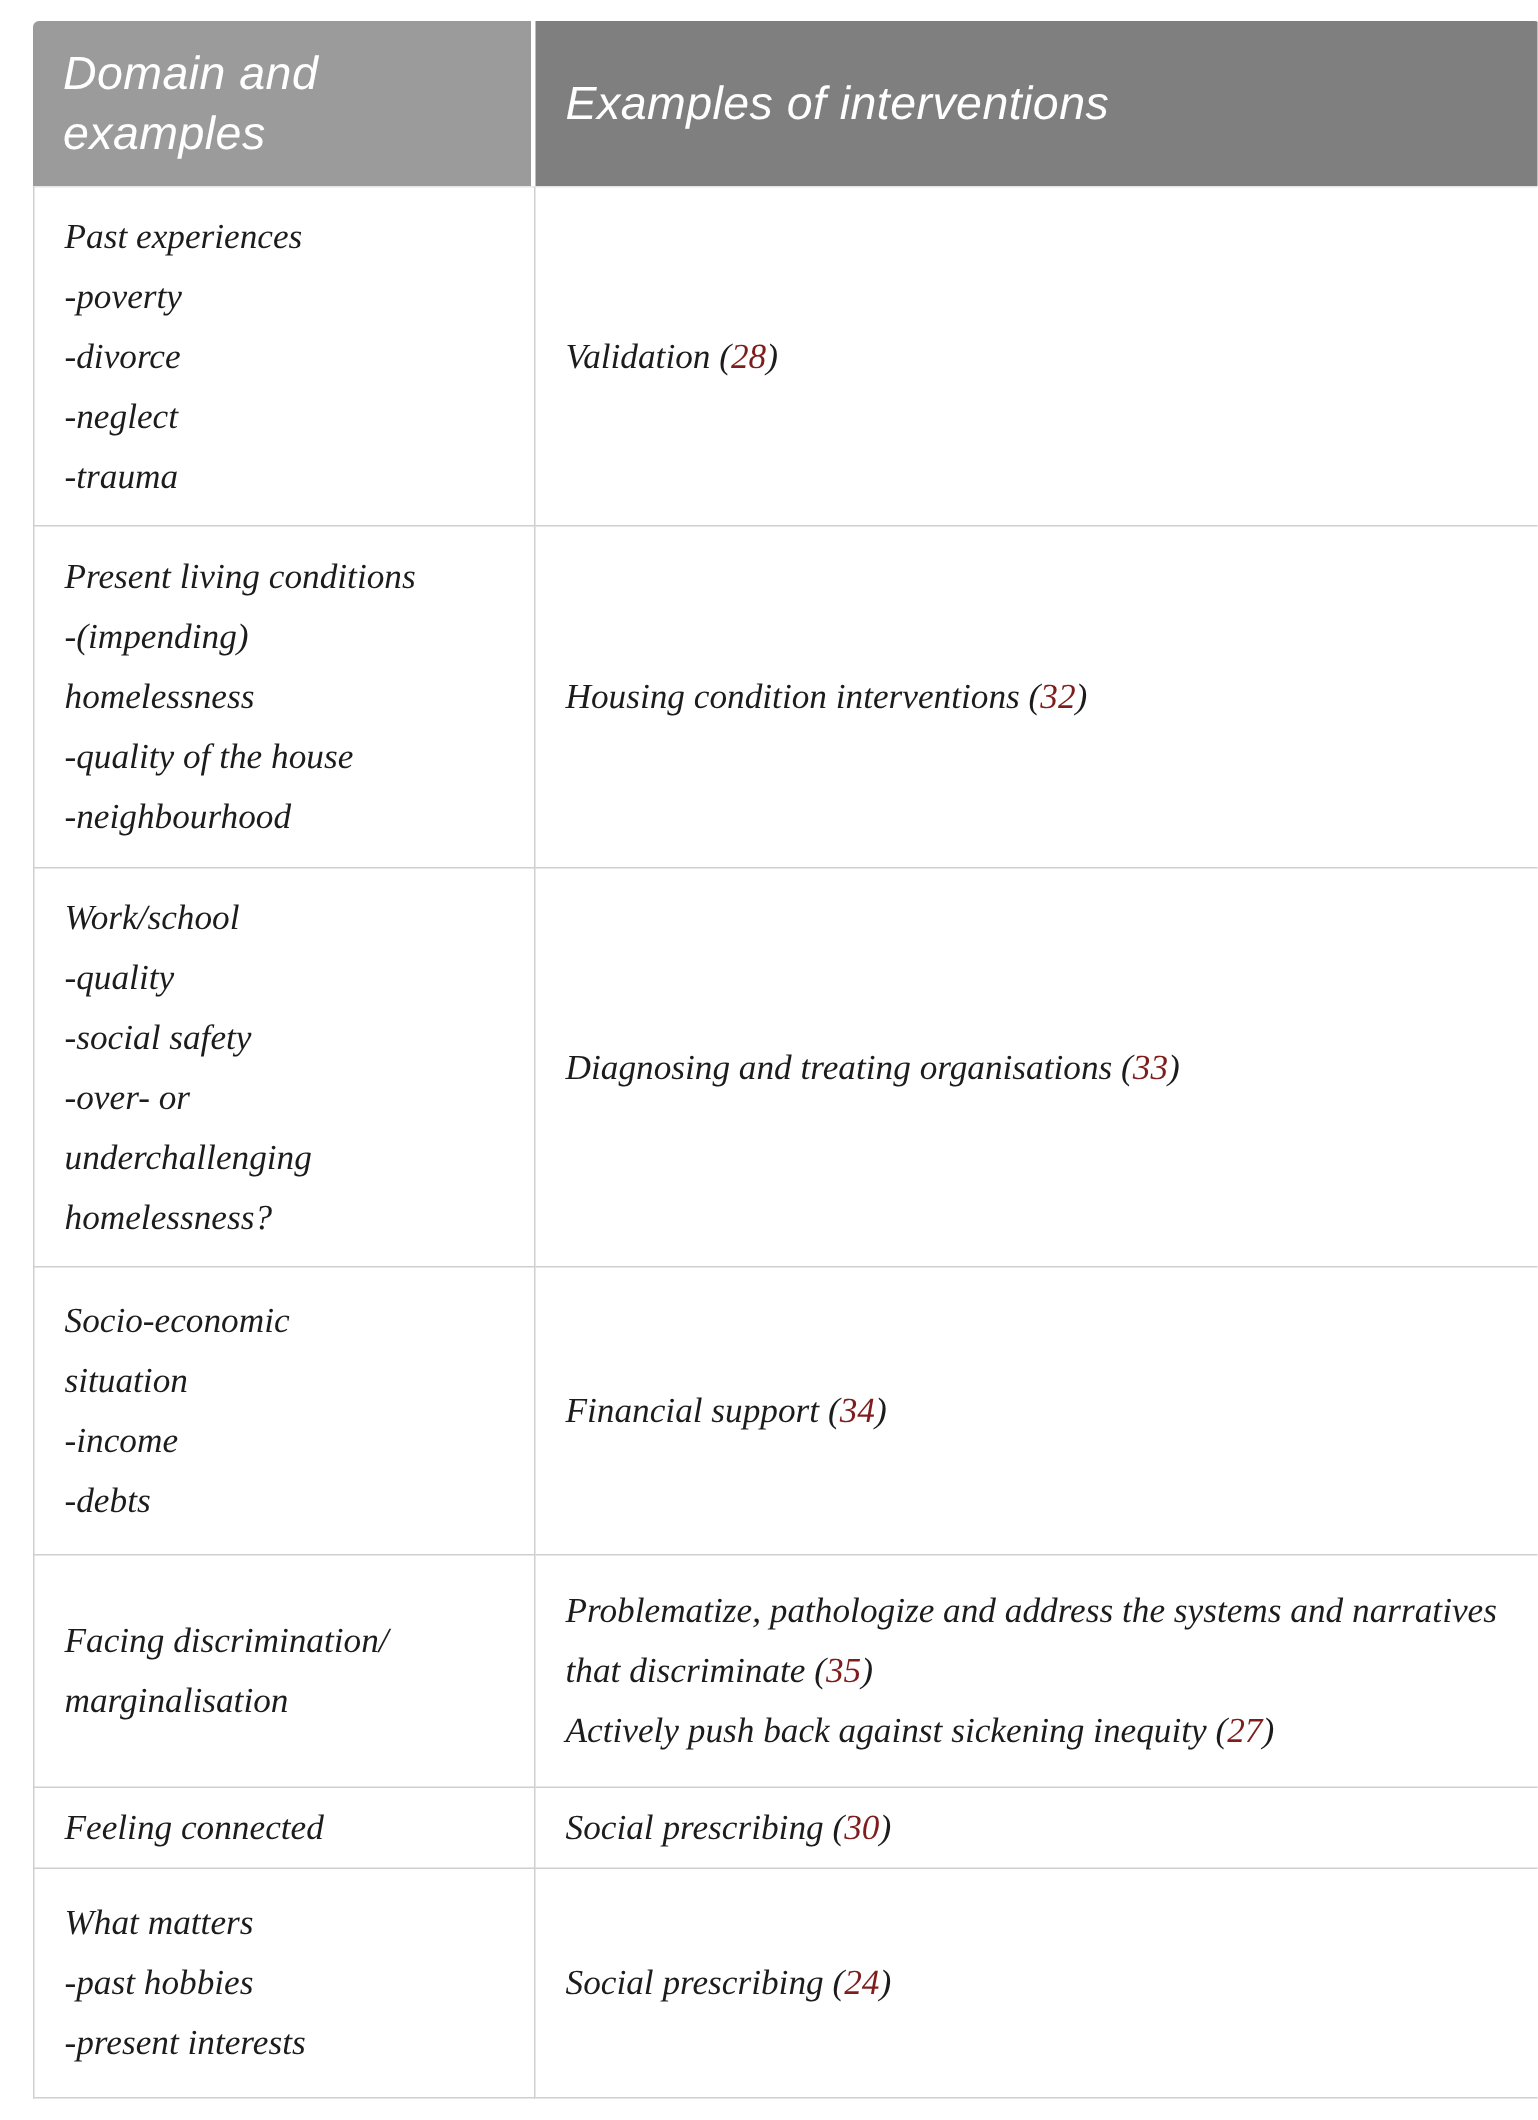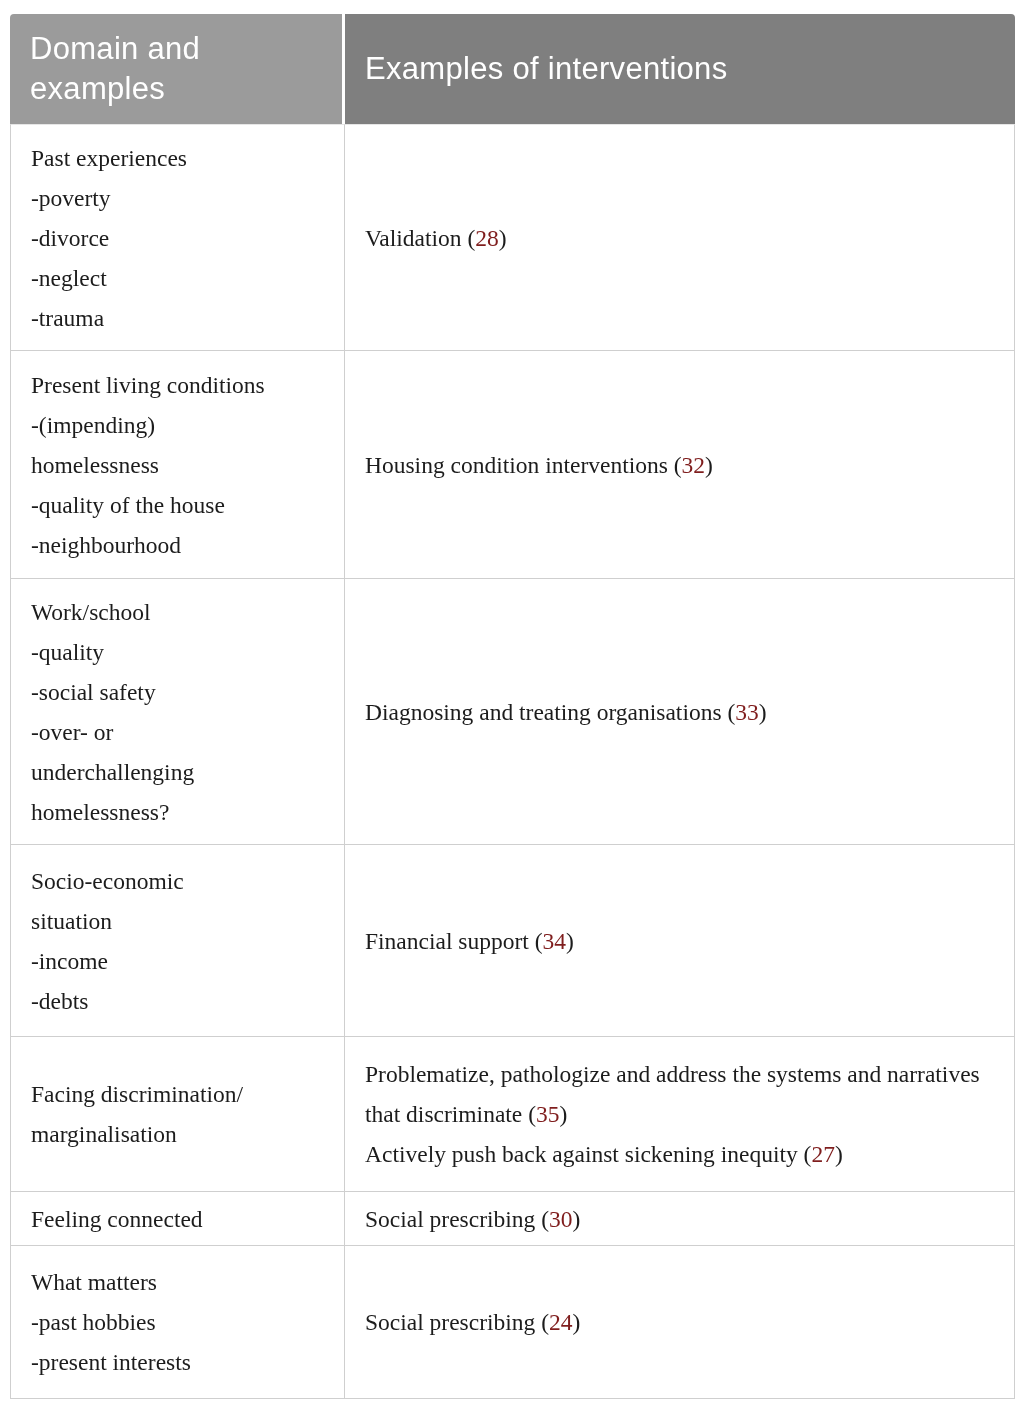--- a/index.html
+++ b/index.html
@@ -1,20 +1,21 @@
 <!DOCTYPE html>
 <html><head>
 <meta charset="utf-8">
 <style>
   * { box-sizing: border-box; }
   html, body { margin: 0; padding: 0; background: #ffffff; }
   .page {
     width: 884px;
-    padding: 14px 10px 14px 10px;
+    padding: 14px 10px 14px 22px;
     font-family: "Liberation Serif", serif;
+    font-style: italic;
   }
   table.tbl {
     width: 1005px;
     border-collapse: separate;
     border-spacing: 0;
     table-layout: fixed;
   }
   col.c1 { width: 335px; }
   th {
     font-family: "Liberation Sans", sans-serif;

